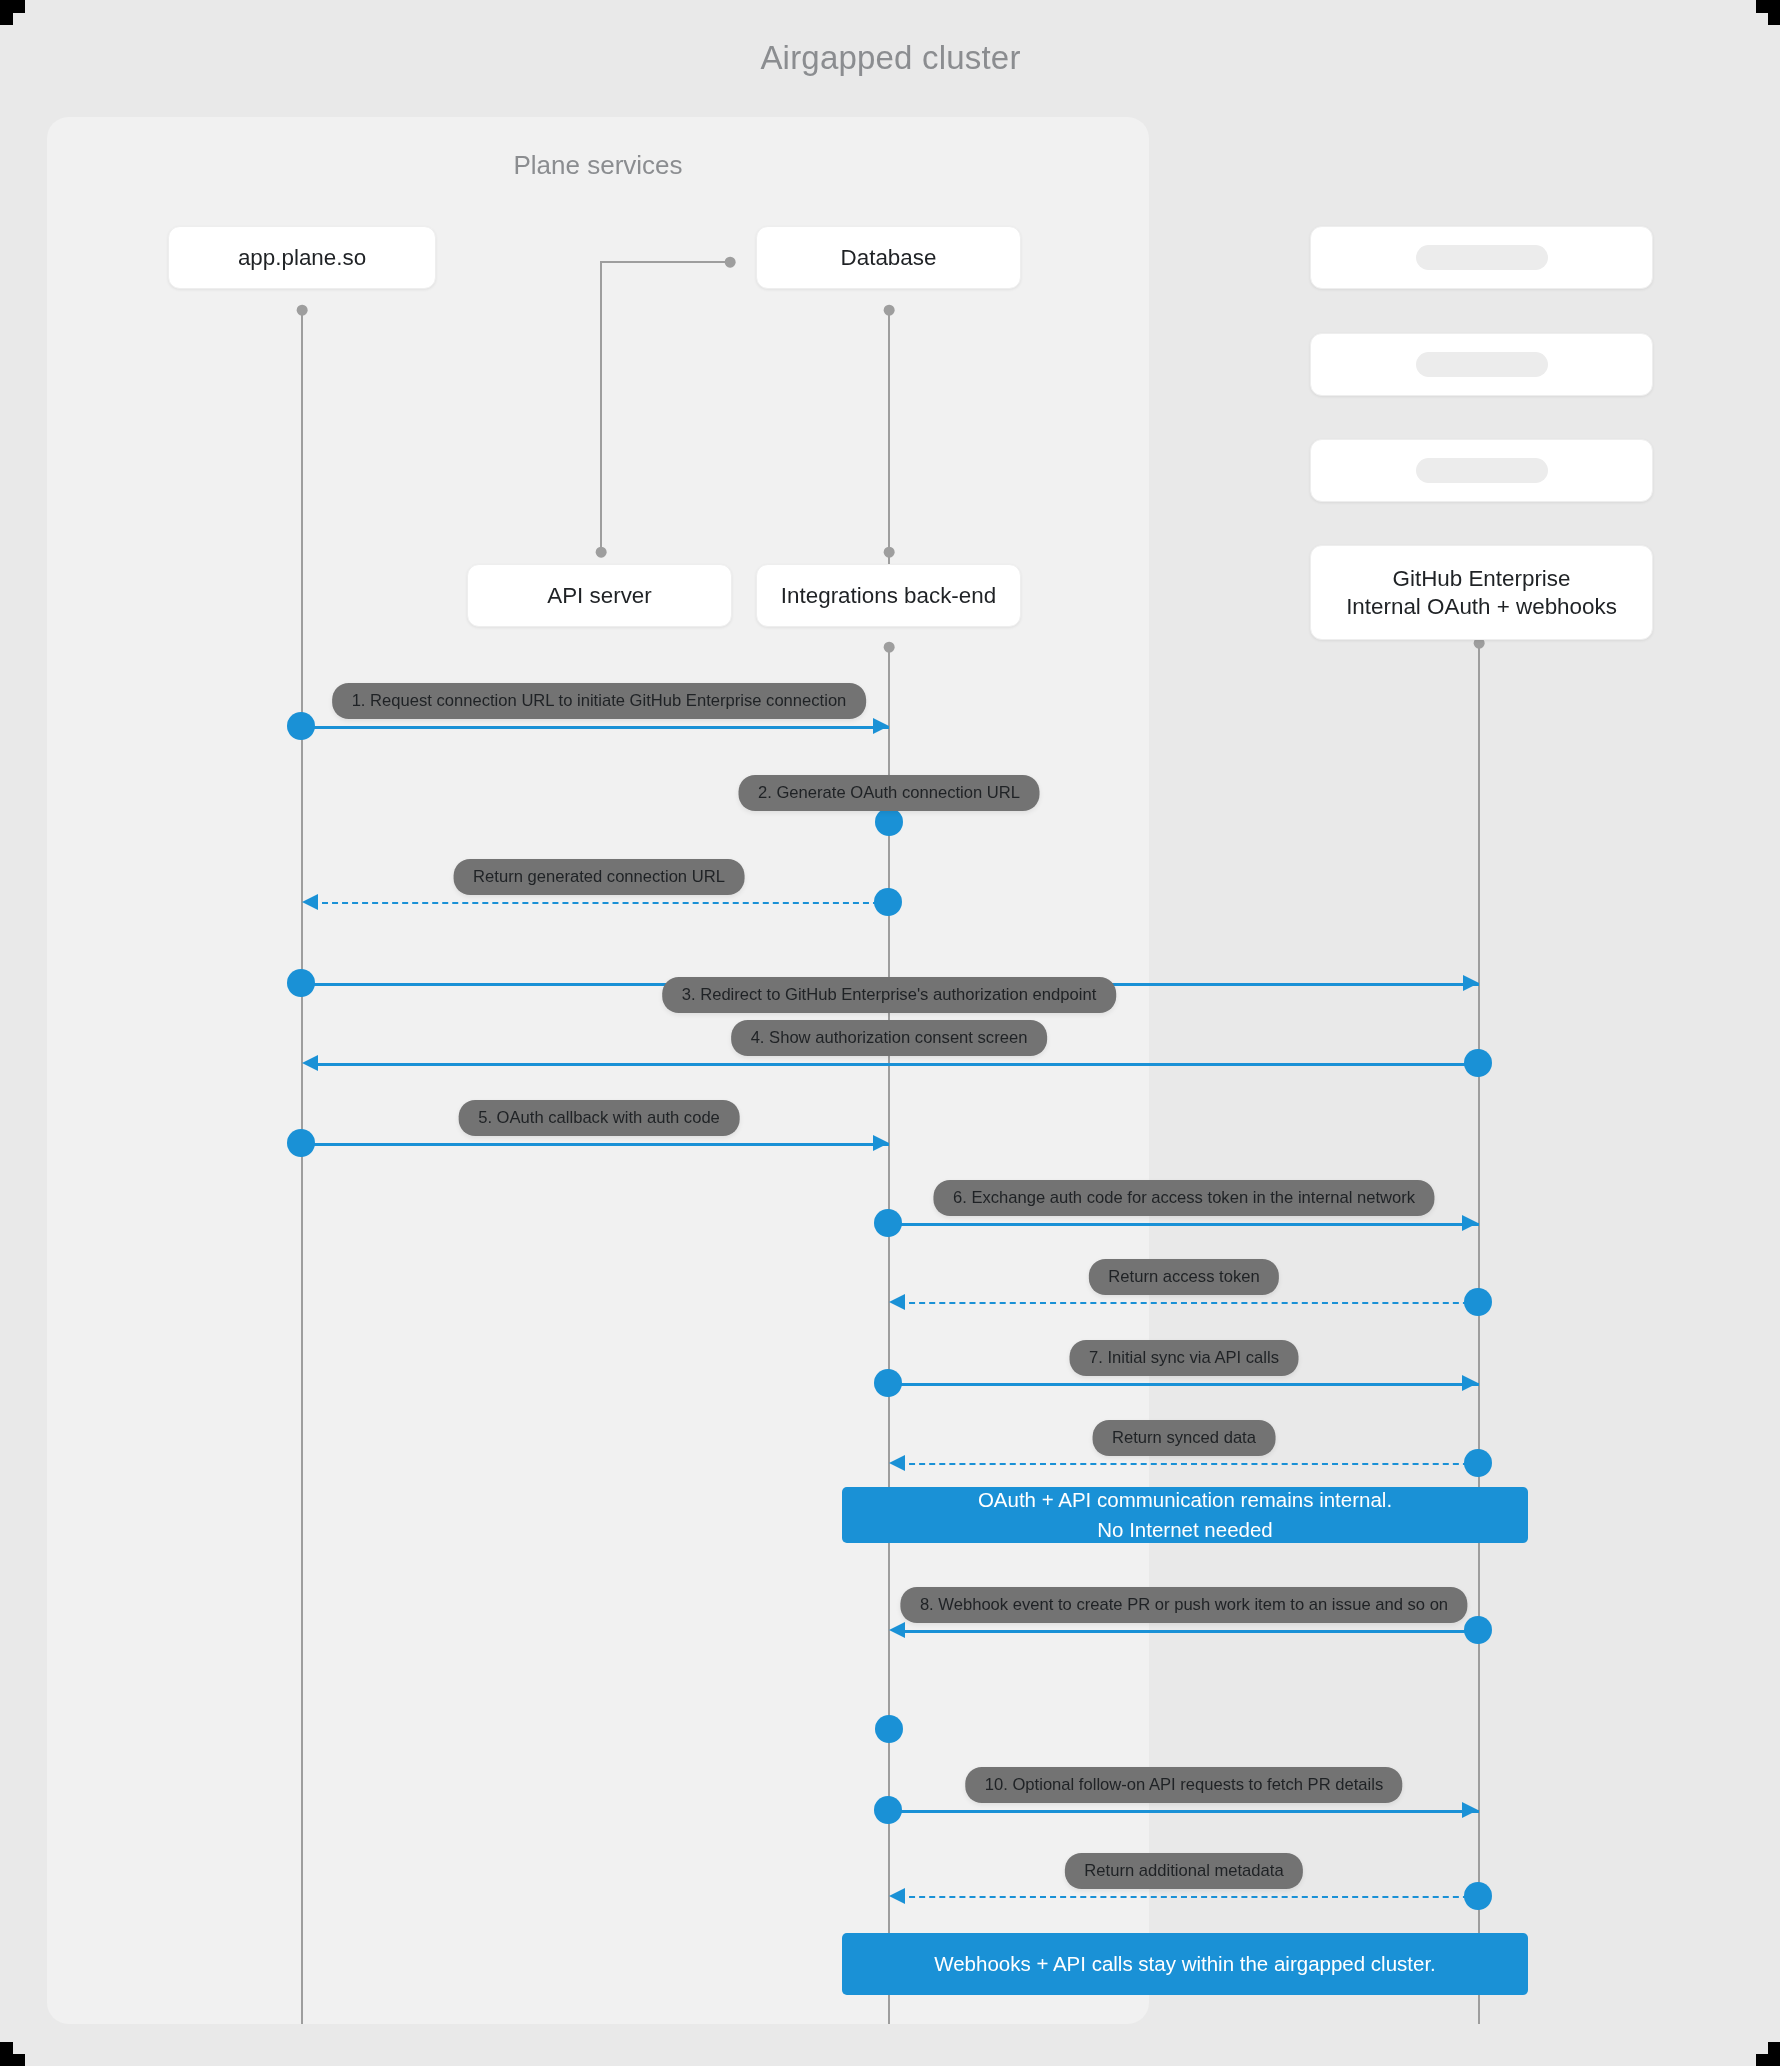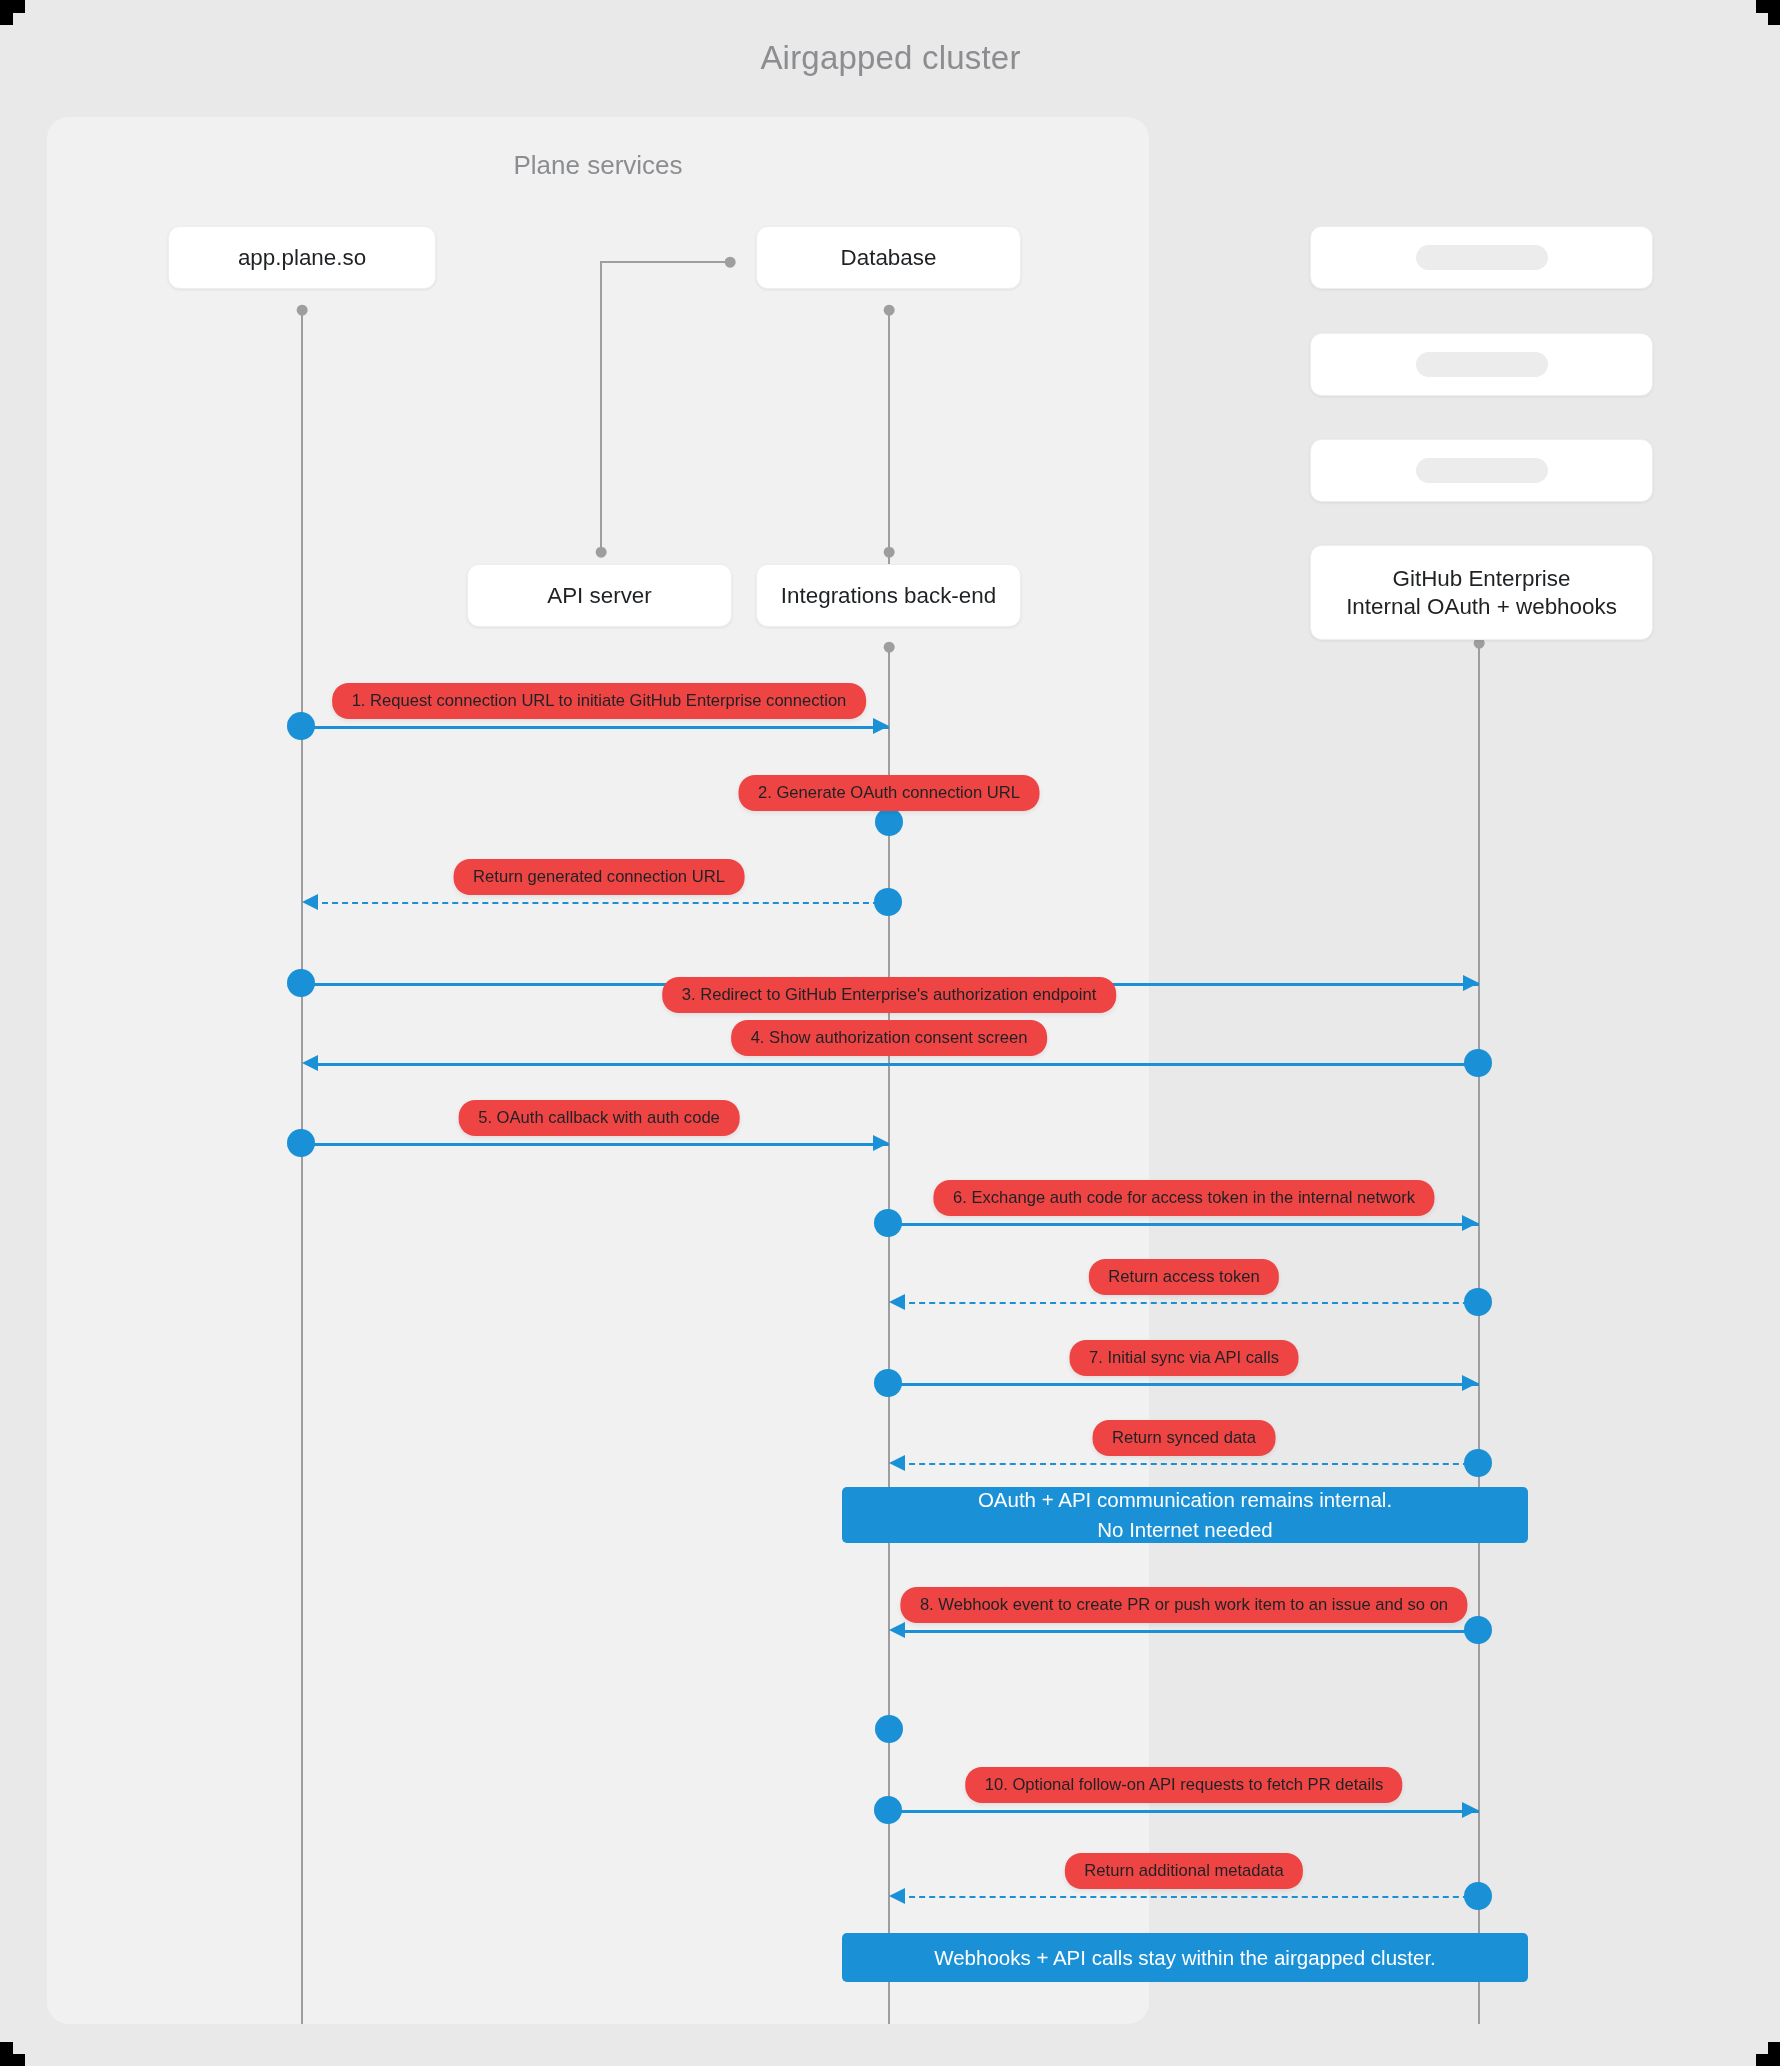--- a/index.html
+++ b/index.html
@@ -107,21 +107,21 @@
   }
   .msg .head.right { border-left: 16.6px solid #1a91d6; }
   .msg .head.left  { border-right: 16.6px solid #1a91d6; }
   .msg .blob {
     position: absolute; top: -13.7px;
     width: 28px; height: 28px; border-radius: 50%;
     background: #1a91d6;
   }
   .msg-label {
     position: absolute;
-    background: #ef4444;
+    background: #737373;
     border-radius: 16.6px;
     box-shadow: 0 2px 4.9px rgba(0,0,0,0.08);
     padding: 7.8px 19.5px;
     font-size: 16.6px;
     color: #1f2225;
     white-space: nowrap;
     transform: translateX(-50%);
   }
 
   
@@ -310,18 +310,18 @@
   </div>
   <div class="msg-label" style="left:1184px; top:1767px;">10. Optional follow-on API requests to fetch PR details</div>
 
   <div class="msg dashed" style="left:889px; top:1896px; width:590px;">
     <div class="line" style="left:9.8px; width:580px;"></div>
     <div class="blob" style="left:575px;"></div>
     <div class="head left" style="left:0px;"></div>
   </div>
   <div class="msg-label" style="left:1184px; top:1853px;">Return additional metadata</div>
 
-  <div class="note" style="left:842px; top:1933px; width:686px; height:49px;">
+  <div class="note" style="left:842px; top:1933px; width:686px; height:62px;">
     <span>Webhooks + API calls stay within the airgapped cluster.</span>
   </div>
 
 </div>
 
 
 </body></html>

